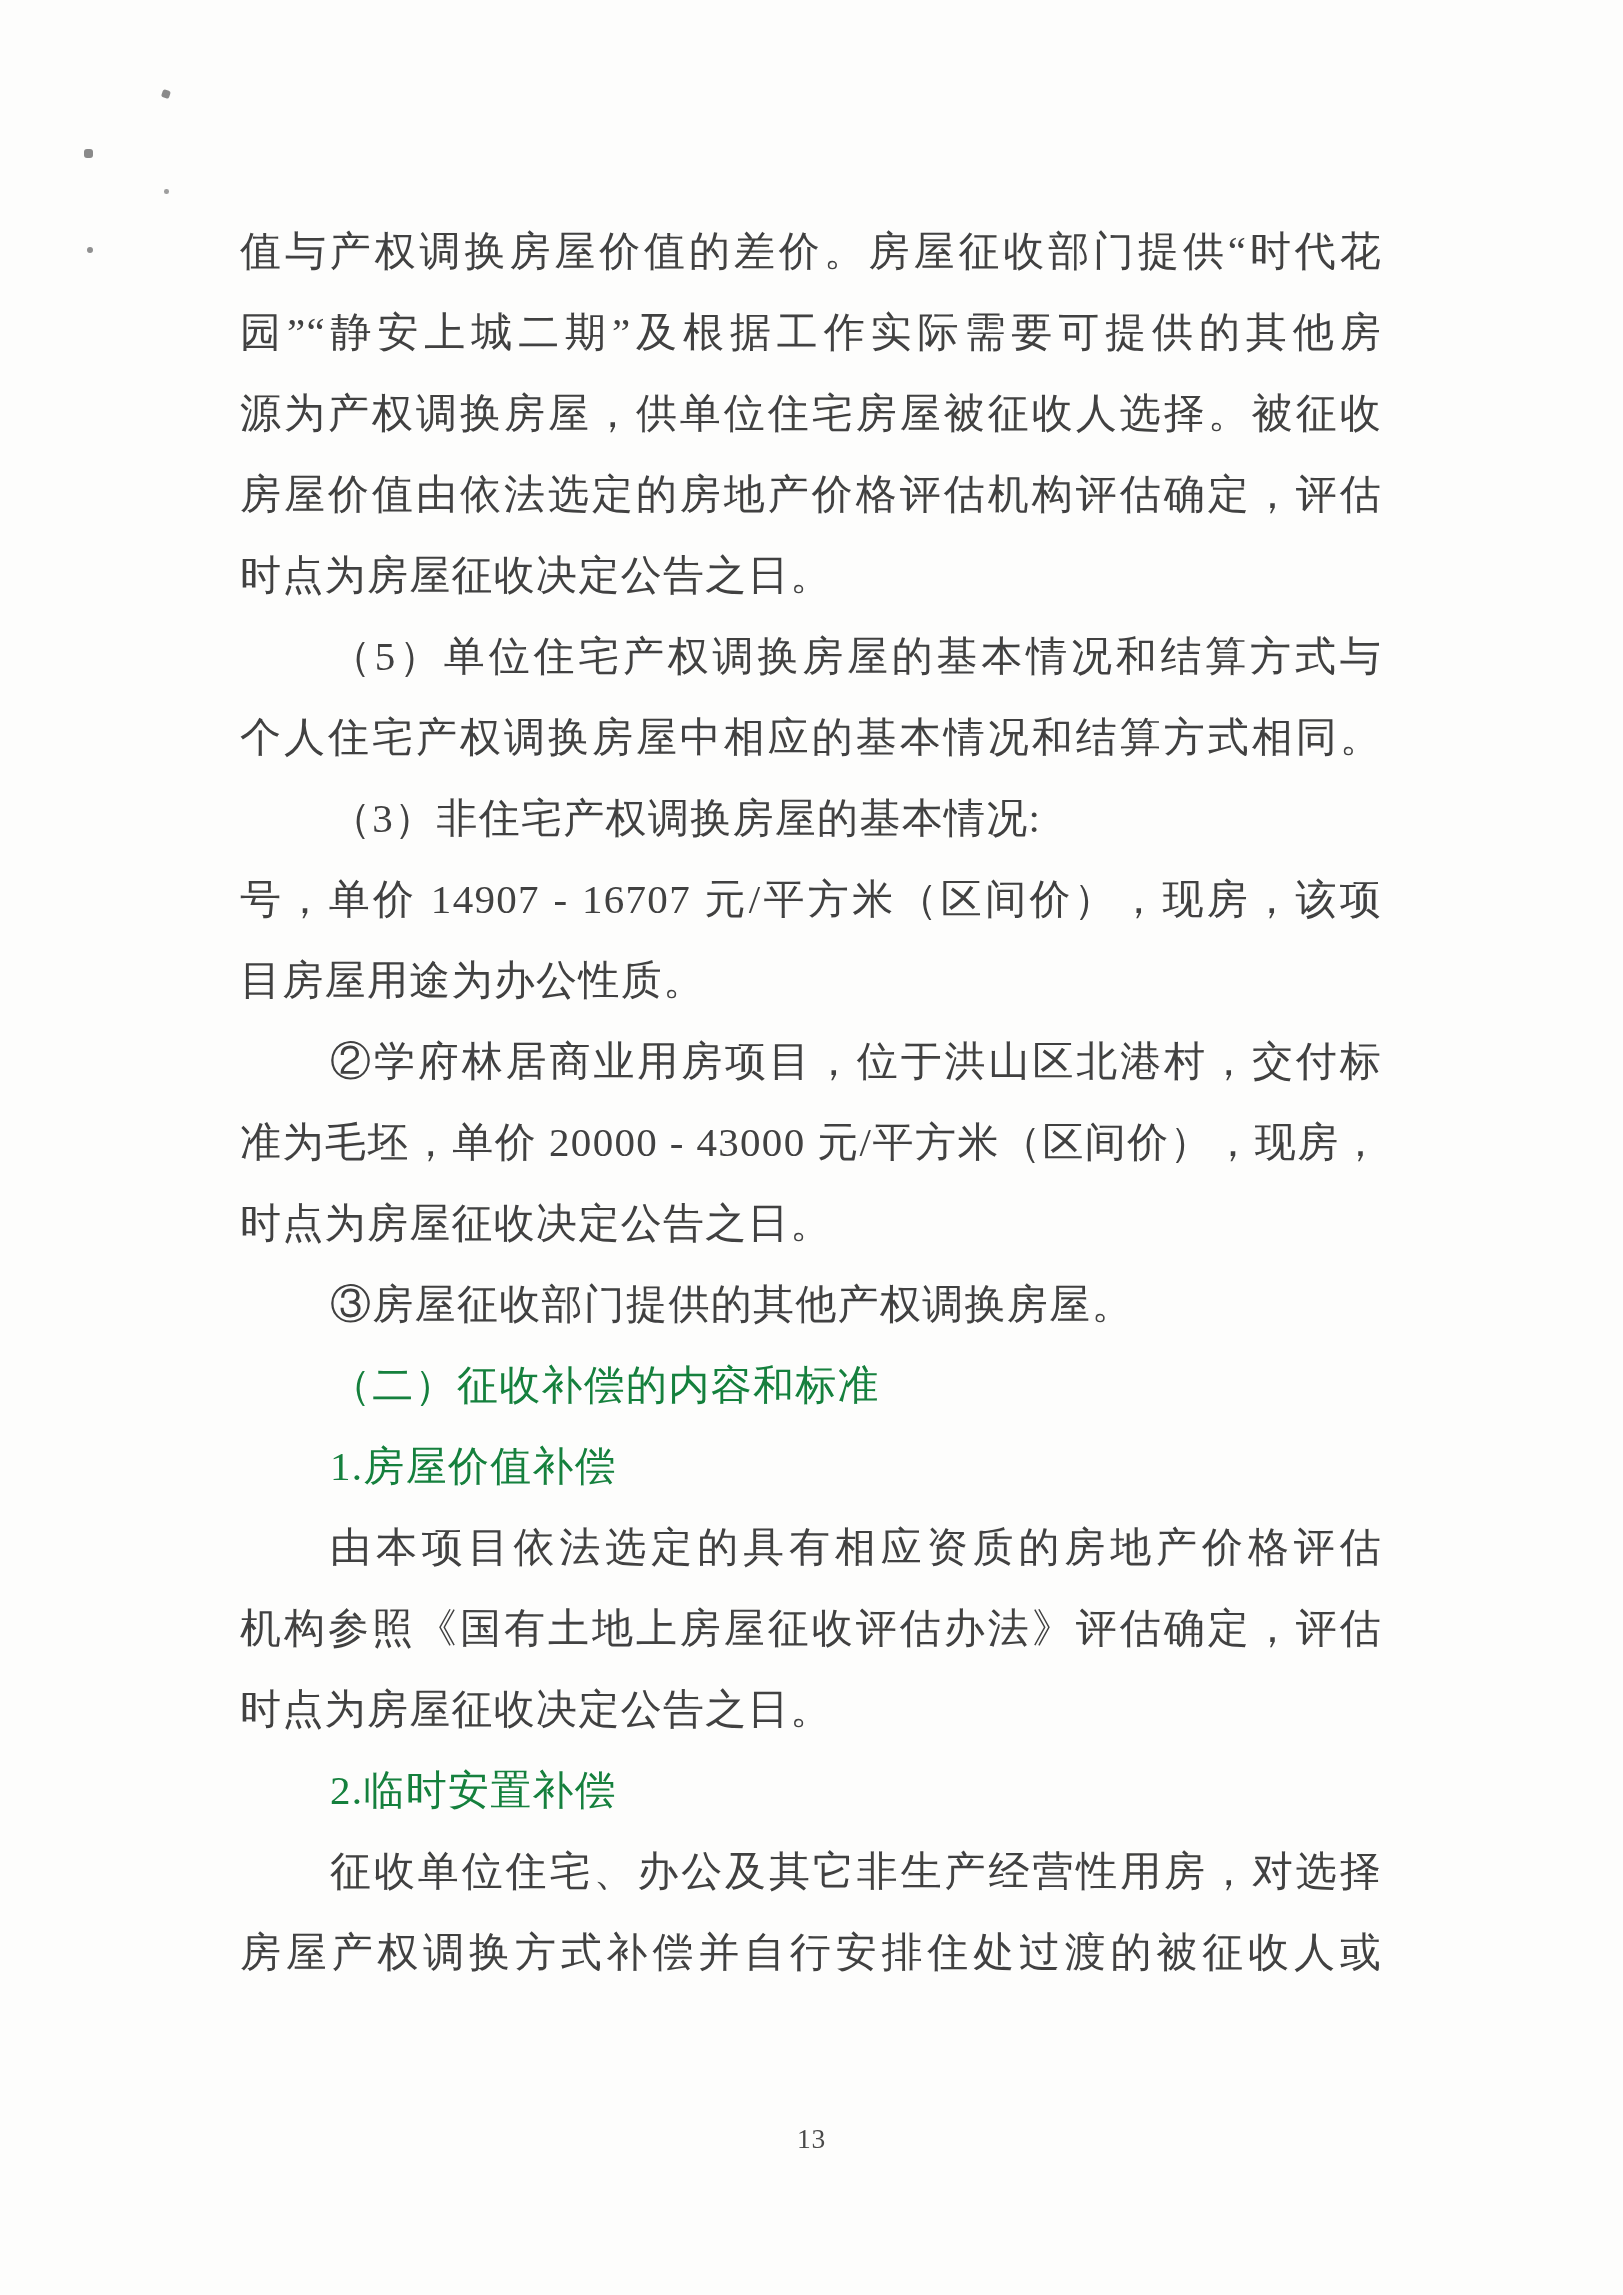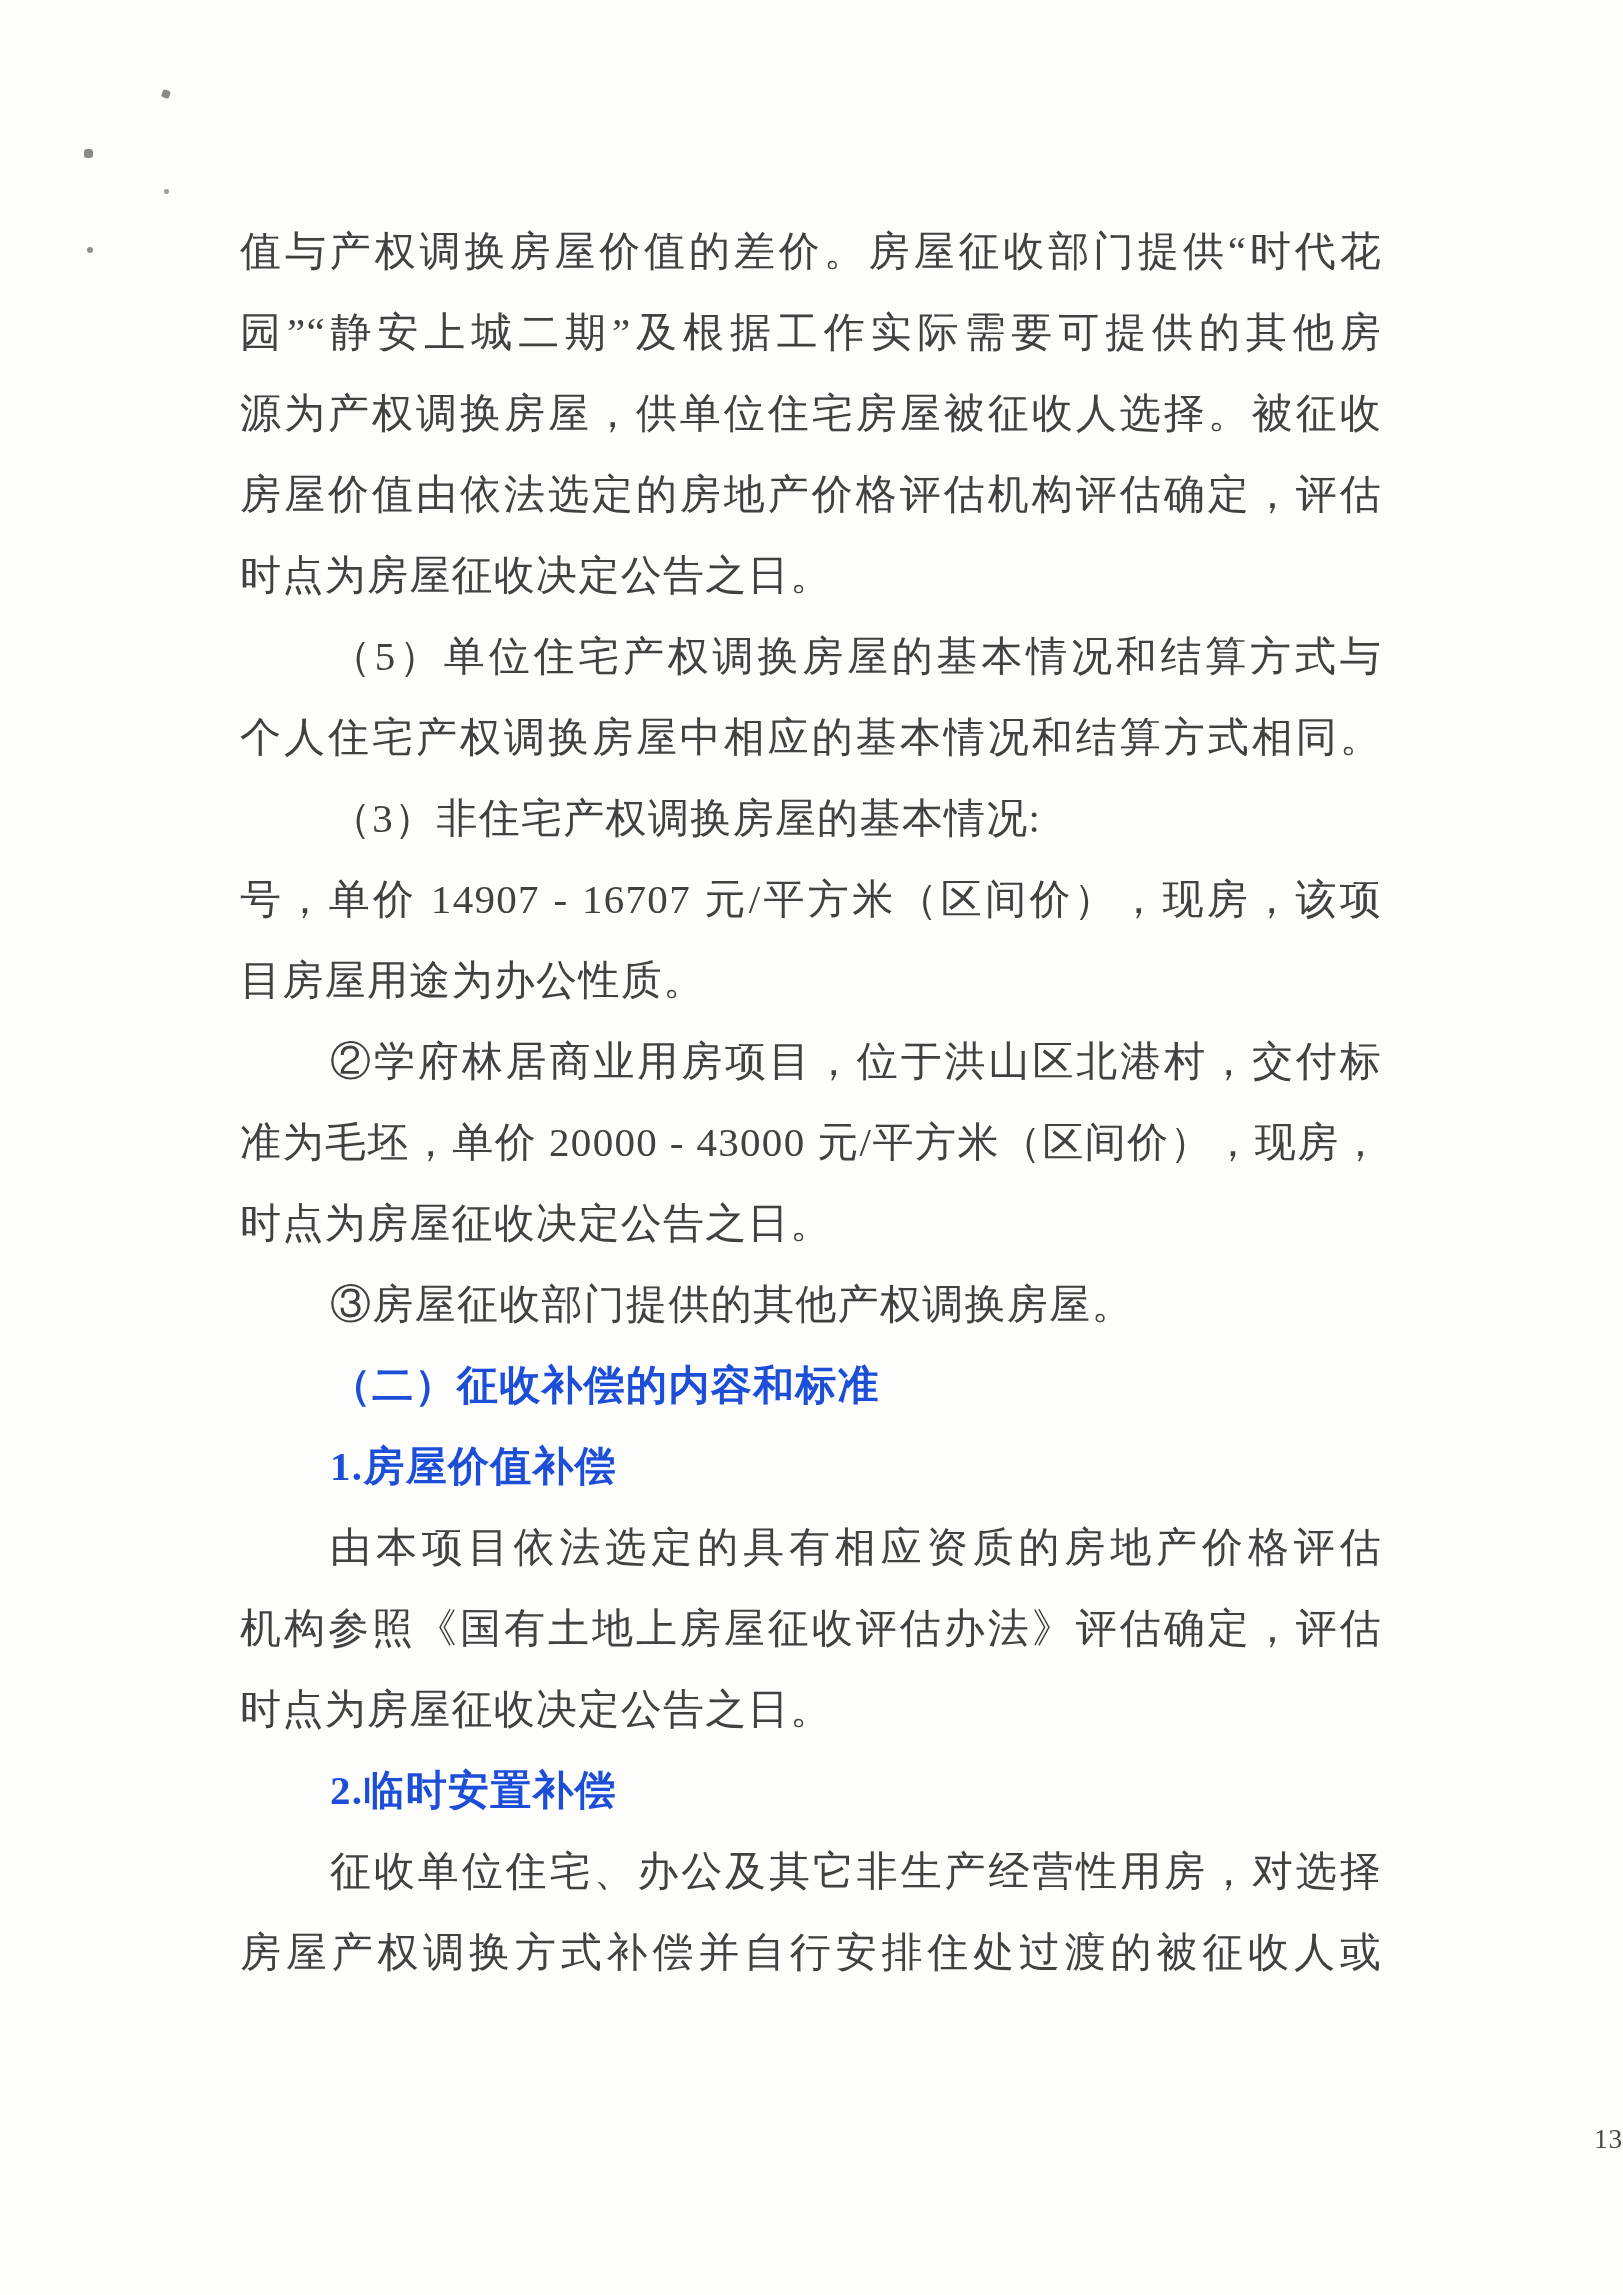--- a/index.html
+++ b/index.html
@@ -32,29 +32,29 @@
   }
   .line.fill {
     white-space: normal;
     text-align: justify;
     text-align-last: justify;
   }
   .line.indent {
     text-indent: 90px;
   }
   .line.bold {
-    font-weight: 700;
-    color: #1d4ed8;
+    font-weight: 400;
+    color: #15803d;
   }
   .page-number {
     position: absolute;
     top: 2123px;
     left: 0;
     width: 1623px;
-    text-align: right;
+    text-align: center;
     font-size: 27.5px;
     color: #4a4a4a;
     letter-spacing: 0.7px;
   }
   .speck {
     position: absolute;
     background: #8a8a8a;
     border-radius: 50%;
   }
   .speck.s1 { left: 162px; top: 90px; width: 7.9px; height: 7.9px; transform: rotate(20deg); border-radius: 30%; }

